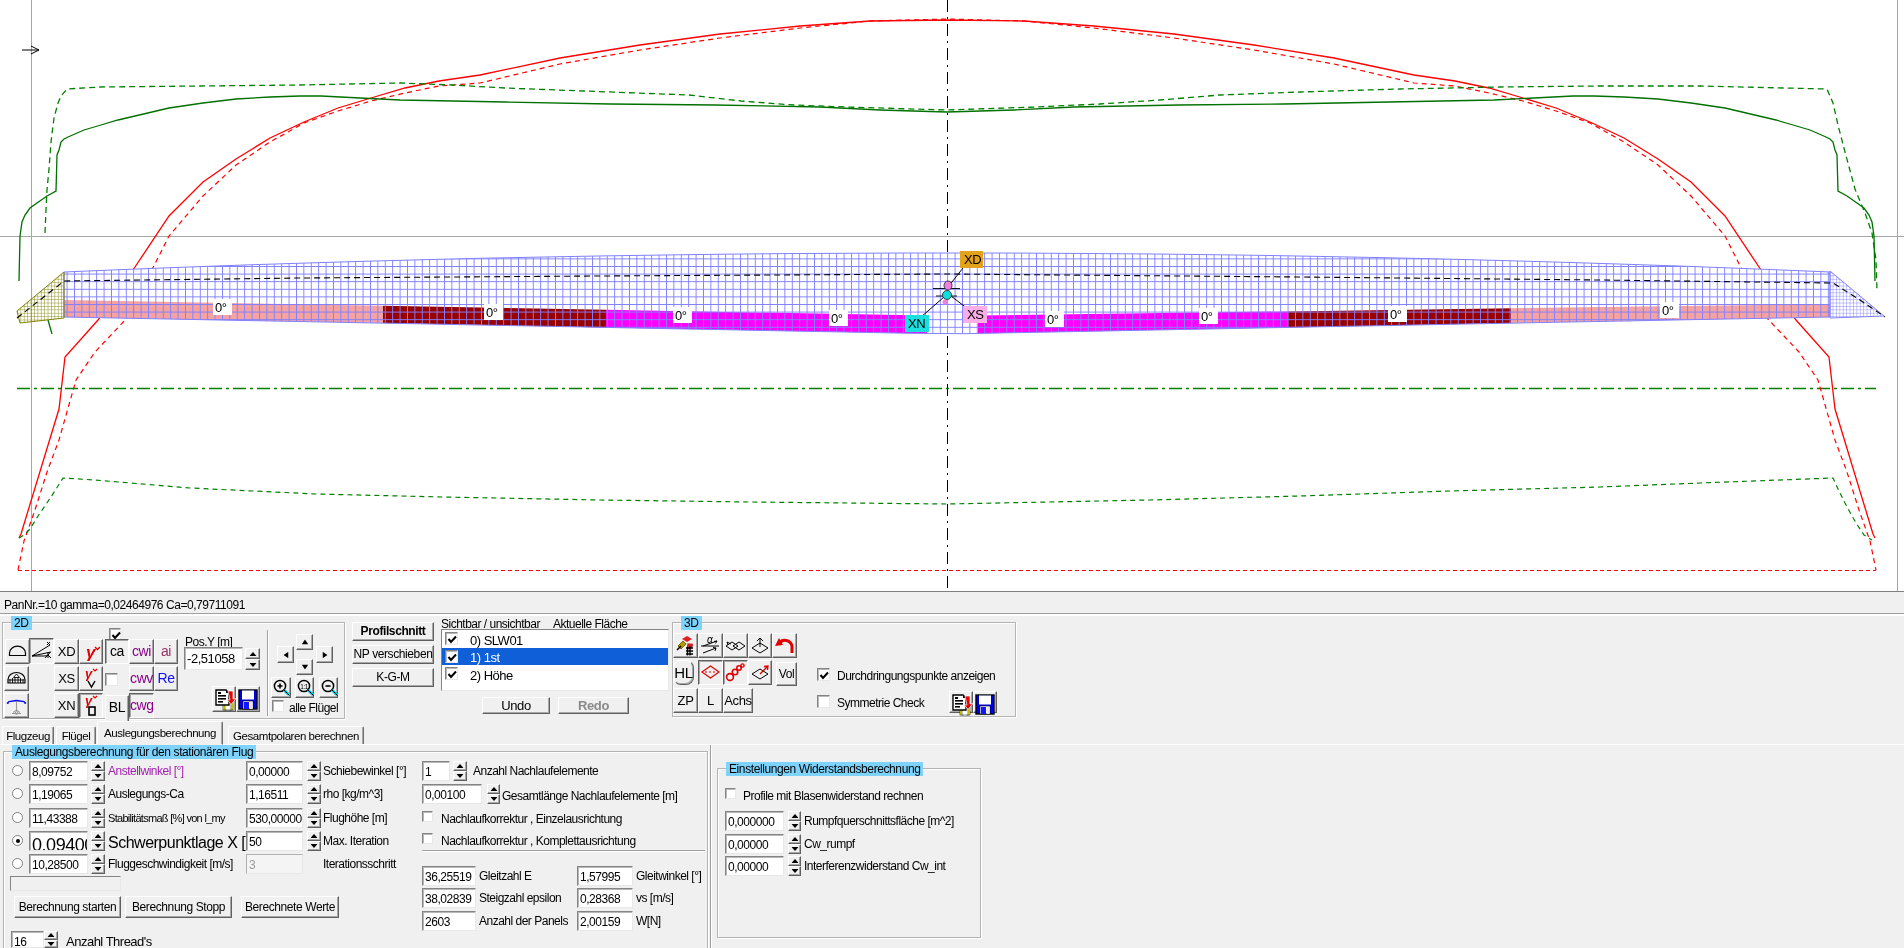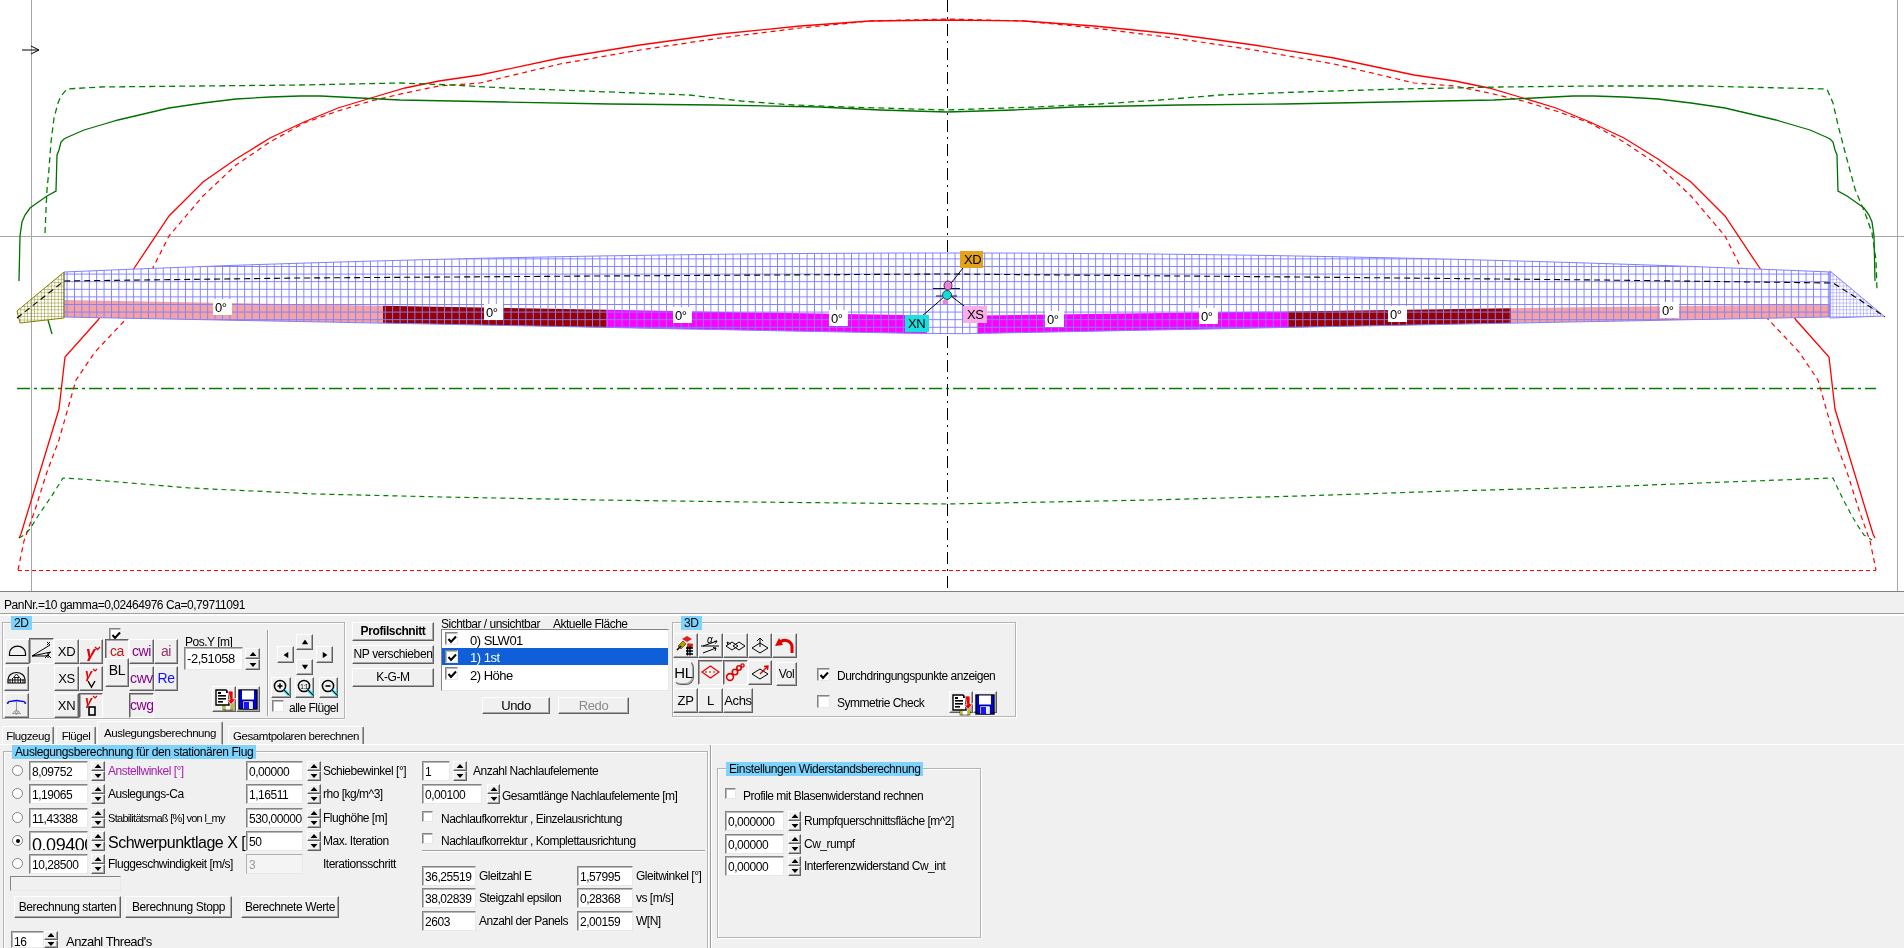--- a/index.html
+++ b/index.html
@@ -133,21 +133,21 @@
     <svg width="22" height="23" viewBox="0 0 22 23" style="position:absolute;left:1px;top:1px">
 <text x="5" y="17" font-size="17" font-weight="bold" fill="#e00000" font-style="italic">γ</text>
 <path d="M14,6 l2.5,2.5 2.5,-2.5" stroke="#e00000" fill="none" stroke-width="1.4"></path>
     </svg>
   </div>
 <div class="abs cb" style="left:109px;top:628px;width:12px;height:12px">
     <svg width="13" height="13" viewBox="0 0 13 13">
       <path d="M2.5,6 L5,9 L10,3.5" fill="none" stroke="#000" stroke-width="2"></path>
     </svg>
   </div>
-<div class="abs btn p" style="left:105px;top:639px;width:24px;height:25px;font-size:12px;line-height:23px;"><span style="color:#b91c1c;font-size:14px">ca</span></div>
+<div class="abs btn p" style="left:105px;top:639px;width:24px;height:25px;font-size:12px;line-height:23px;"><span style="color:#000000;font-size:14px">ca</span></div>
 <div class="abs btn" style="left:129px;top:639px;width:25px;height:25px;font-size:12px;line-height:23px;"><span style="color:#880088;font-size:14px">cwi</span></div>
 <div class="abs btn" style="left:154px;top:639px;width:24px;height:25px;font-size:12px;line-height:23px;"><span style="color:#993366;font-size:14px">ai</span></div>
 <div class="abs btn" style="left:4px;top:666px;width:25px;height:25px;font-size:12px;line-height:23px;">
     <svg width="23" height="23" viewBox="0 0 23 23" style="position:absolute;left:0;top:0">
 <path d="M3,16 v-3.5 a8.5,7 0 0 1 17,0 v3.5 z" fill="none" stroke="#000" stroke-width="1.2"></path>
 <path d="M5,16 v-4 M7.5,16 v-5 M10,16 v-5.5 M13,16 v-5.5 M15.5,16 v-5 M18,16 v-4 M3.5,13 h16" stroke="#000" stroke-width="0.9"></path>
 <path d="M8.5,10.5 l3,-3.5 3,3.5 z" fill="#fff" stroke="#000" stroke-width="0.9"></path>
     </svg>
   </div>
 <div class="abs btn" style="left:54px;top:666px;width:25px;height:25px;font-size:12px;line-height:23px;"><span style="color:#000;font-size:13px">XS</span></div>
@@ -170,21 +170,21 @@
     </svg>
   </div>
 <div class="abs btn" style="left:54px;top:693px;width:25px;height:25px;font-size:12px;line-height:23px;"><span style="color:#000;font-size:13px">XN</span></div>
 <div class="abs btn p" style="left:79px;top:693px;width:24px;height:25px;font-size:12px;line-height:23px;">
     <svg width="22" height="23" viewBox="0 0 22 23" style="position:absolute;left:1px;top:0">
 <text x="4" y="11" font-size="13" font-weight="bold" fill="#e00000" font-style="italic">γ</text>
 <path d="M12,2 l2,2 2,-2" stroke="#e00000" fill="none" stroke-width="1.2"></path>
 <rect x="8" y="13" width="6" height="8" fill="none" stroke="#000" stroke-width="1.6"></rect>
     </svg>
   </div>
-<div class="abs btn" style="left:105px;top:658px;width:24px;height:29px;font-size:12px;line-height:23px;"><span style="color:#000;font-size:14px">BL</span></div>
+<div class="abs btn" style="left:105px;top:695px;width:24px;height:29px;font-size:12px;line-height:23px;"><span style="color:#000;font-size:14px">BL</span></div>
 <div class="abs btn p" style="left:129px;top:693px;width:25px;height:25px;font-size:12px;line-height:23px;"><span style="color:#880088;font-size:14px">cwg</span></div>
 <div class="lbl" style="left:185px;top:635px;font-size:12px;color:#000">Pos.Y [m]</div>
 <div class="abs fld" style="left:184px;top:647px;width:59px;height:23px;font-size:13px">-2,51058</div>
 <div class="spin" style="left:245px;top:648px;width:15px;height:22px">
     <div class="u">
       <svg width="7" height="4" viewBox="0 0 7 4">
         <polygon points="3.5,0 7,4 0,4" fill="#000"></polygon>
       </svg>
     </div>
     <div class="d">
@@ -282,21 +282,21 @@
     </svg>
   </div>
 <div class="lbl" style="left:470px;top:650px;font-size:13px;color:#000"><span style="color:#fff">1) 1st</span></div>
 <div class="abs cb" style="left:445px;top:667px;width:13px;height:13px">
     <svg width="13" height="13" viewBox="0 0 13 13">
       <path d="M2.5,6 L5,9 L10,3.5" fill="none" stroke="#000" stroke-width="2"></path>
     </svg>
   </div>
 <div class="lbl" style="left:470px;top:668px;font-size:13px;color:#000">2) Höhe</div>
 <div class="abs btn" style="left:482px;top:697px;width:68px;height:17px;font-size:13px;line-height:15px;">Undo</div>
-<div class="abs btn" style="left:558px;top:697px;width:71px;height:17px;font-size:13px;line-height:15px;"><span style="color:#8a8a8a">Redo</span></div>
+<div class="abs btn" style="left:558px;top:697px;width:71px;height:17px;font-size:13px;line-height:15px;font-weight:bold;"><span style="color:#8a8a8a">Redo</span></div>
 <div class="abs gb" style="left:672px;top:622px;width:344px;height:95px">
     <i>3D</i>
   </div>
 <div class="abs btn" style="left:673px;top:633px;width:25px;height:25px;font-size:12px;line-height:23px;">
     <svg width="23" height="23" viewBox="0 0 23 23" style="position:absolute;left:0;top:0">
 <path d="M10,13 a4.5,4.5 0 0 0 8,0 l-4,-4 z" fill="#cc2222" stroke="#000" stroke-width="0" transform="rotate(-40 14 10)"></path>
 <polygon points="8,5 13,2 18,5 13,8" fill="#e02020"></polygon>
 <polygon points="4,12 9,7 12,10 7,15" fill="#b0a000" stroke="#806000"></polygon>
 <path d="M3,16 l4,-4" stroke="#000" stroke-width="1.6"></path>
 <path d="M12,14 h7 M12,17 h7 M12,20 h7 M13.5,12.5 v9 M16,12.5 v9" stroke="#000" stroke-width="1.3"></path>

